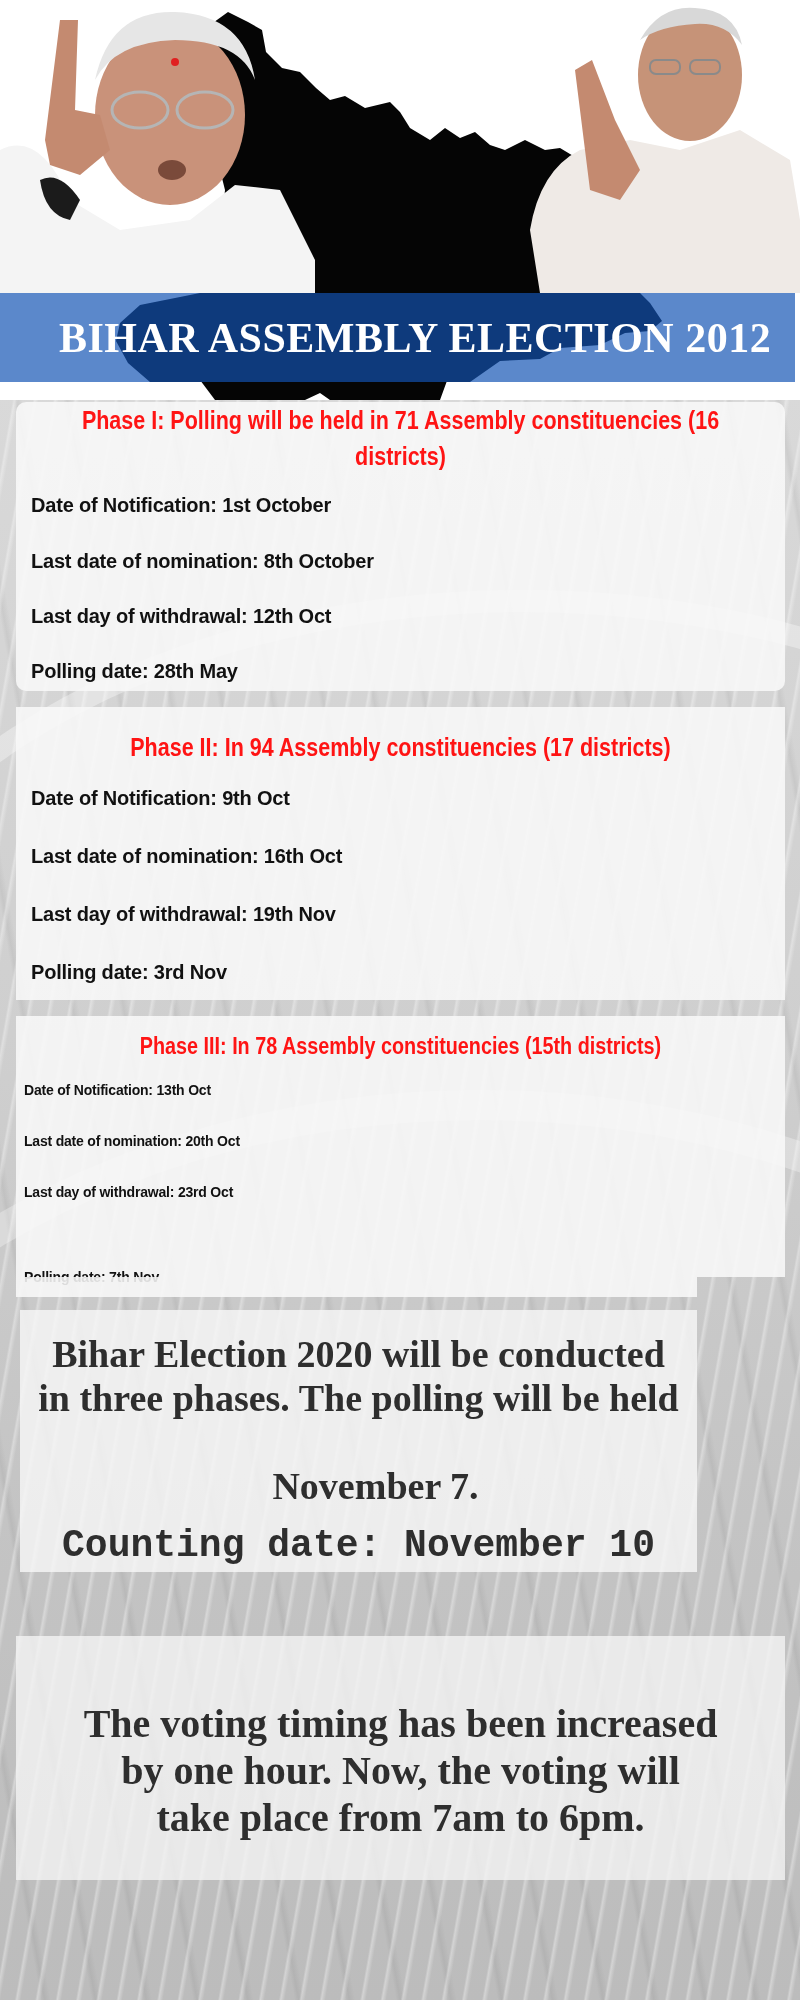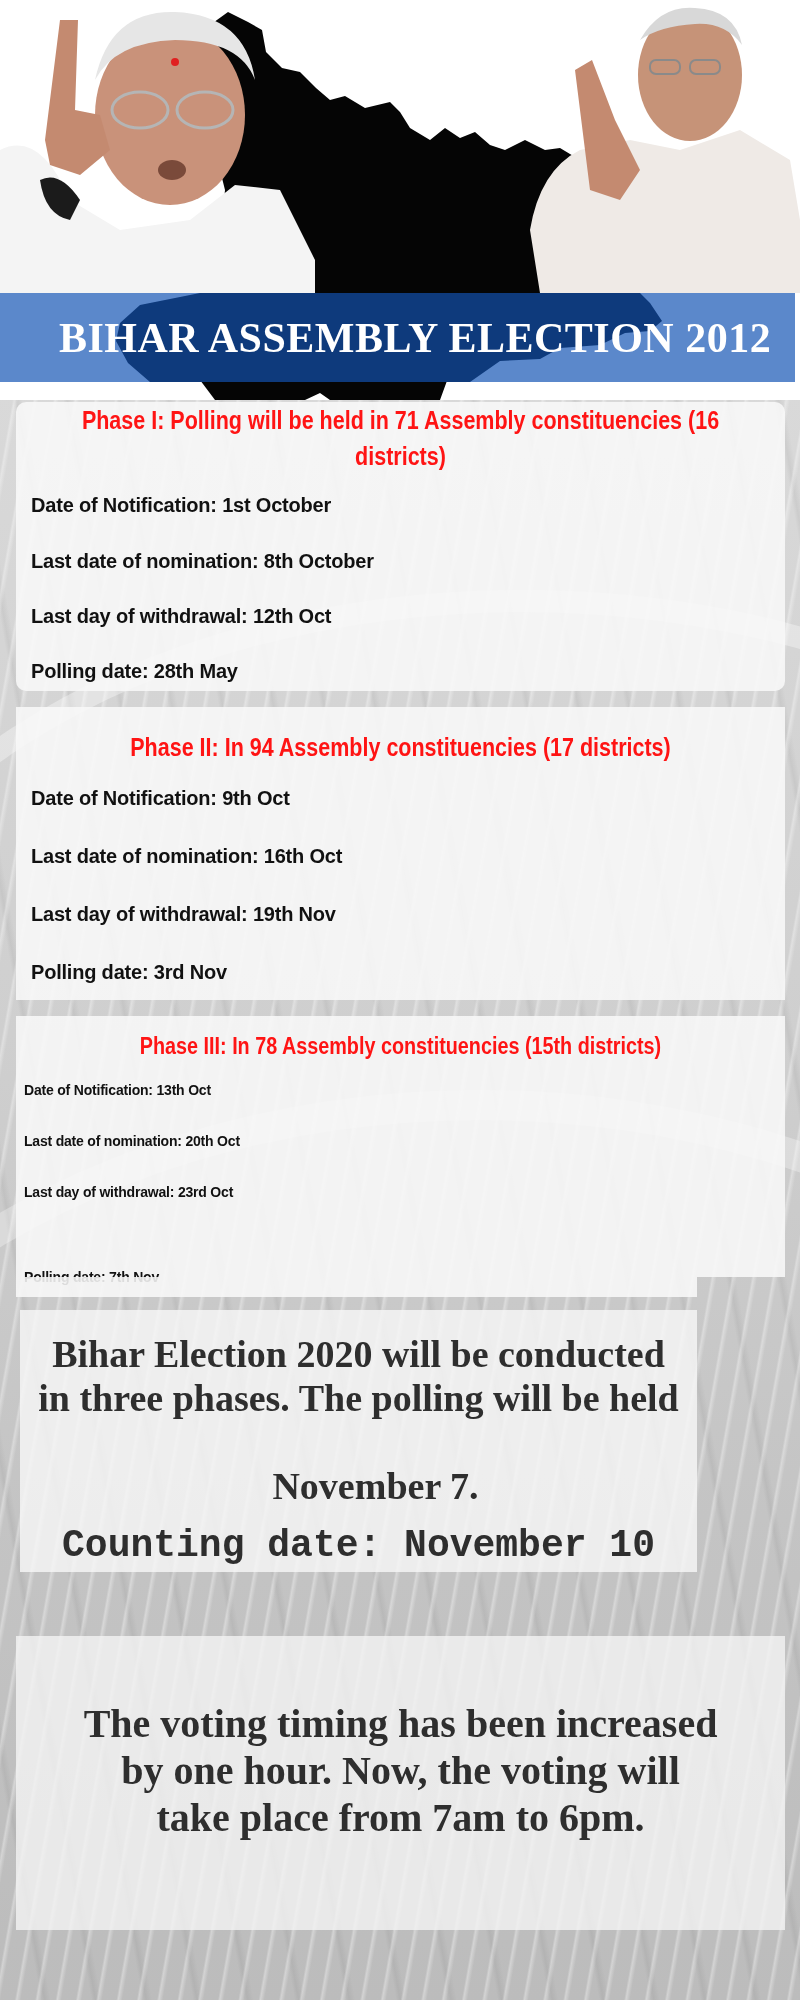--- a/index.html
+++ b/index.html
@@ -143,17 +143,17 @@
 </div>
 <div class="box" style="left:16px; top:1277px; width:681px; height:20px;"></div>
 
 <div class="box" style="left:20px; top:1310px; width:677px; height:262px; background:rgba(246,246,246,0.82);">
   <div class="summary-text" style="top:22px;">Bihar Election 2020 will be conducted</div>
   <div class="summary-text" style="top:66px; left:-20px; width:717px;">in three phases. The polling will be held</div>
   <div class="summary-text" style="top:154px;margin-left:17px;">November 7.</div>
   <div class="summary-text" style="top:214px;font-family:Liberation Mono, monospace;">Counting date: November 10</div>
 </div>
 
-<div class="box" style="left:16px; top:1636px; width:769px; height:294px; background:rgba(244,244,244,0.8);">
+<div class="box" style="left:16px; top:1636px; width:769px; height:244px; background:rgba(244,244,244,0.8);">
   <div class="timing-text" style="top:64px;">The voting timing has been increased</div>
   <div class="timing-text" style="top:111px;">by one hour. Now, the voting will</div>
   <div class="timing-text" style="top:158px;">take place from 7am to 6pm.</div>
 </div>
 
 </body></html>

